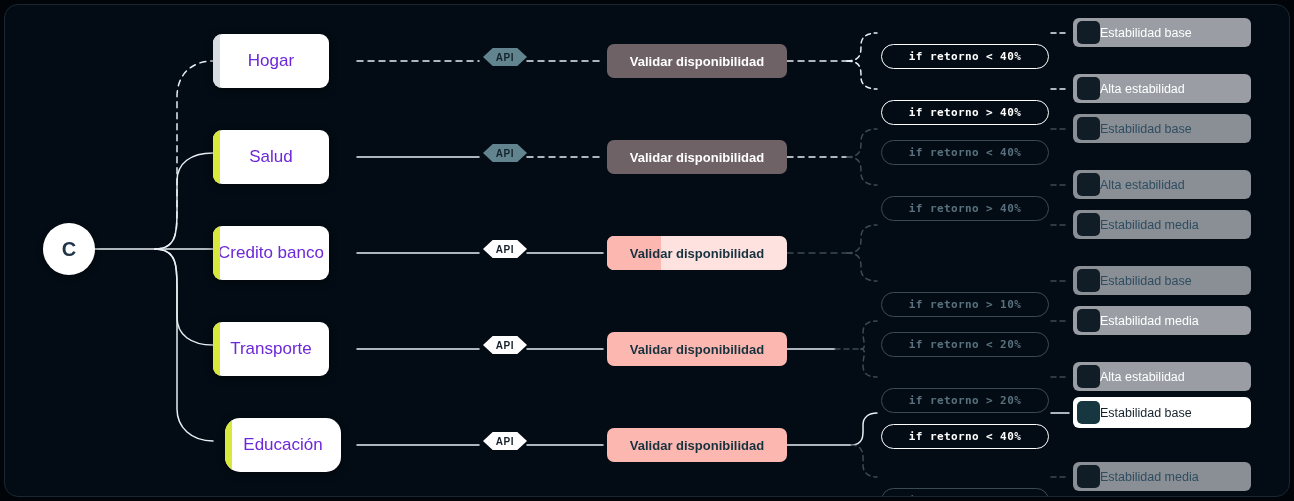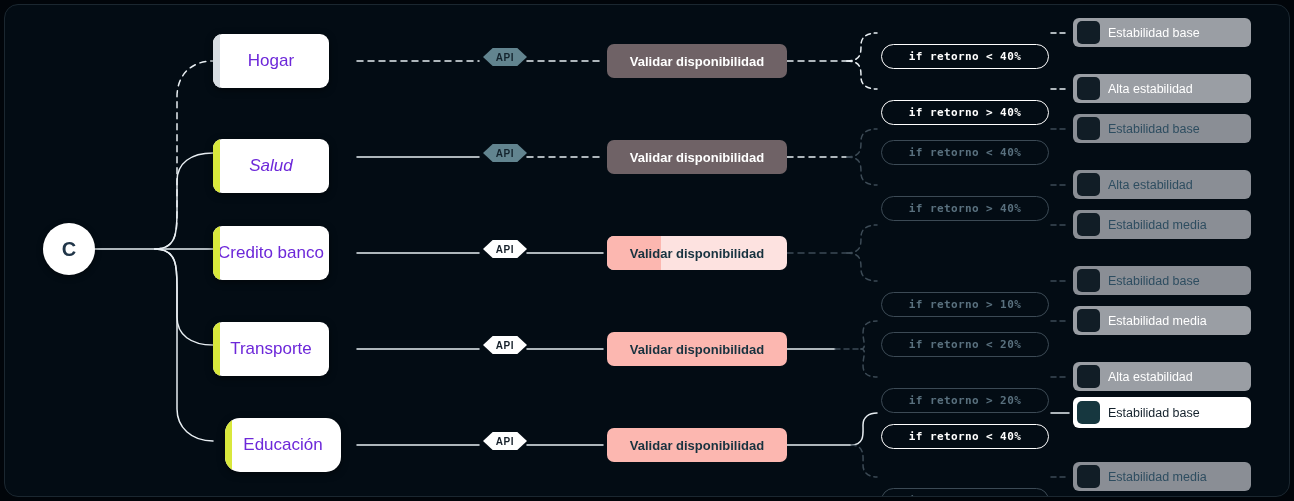--- a/index.html
+++ b/index.html
@@ -91,21 +91,20 @@
   .cond.dim { border-color: #3c4a55; color: #59707e; }
 
   
   .result {
     position: absolute;
     width: 178px; height: 29px;
     border-radius: 6px;
     background: #8a8e95;
     display: flex; align-items: center;
     padding-left: 4px;
-    gap: 8px;
   }
   .result .thumb {
     width: 23px; height: 23px; border-radius: 5px;
     background: #111d26; flex: none;
   }
   .result .rlabel { font-size: 12.5px; color: #2e4d60; }
 
   .result.bright { background: #9a9ea4; }
   .result.bright .rlabel { color: #ffffff; }
 
@@ -193,21 +192,21 @@
   </div>
   <div class="result bright" style="left:1068px; top:13px;">
     <span class="thumb"></span>
     <span class="rlabel">Estabilidad base</span>
   </div>
   <div class="result bright" style="left:1068px; top:69px;">
     <span class="thumb"></span>
     <span class="rlabel">Alta estabilidad</span>
   </div>
 
-  <div class="card" style="left:208px; top:134px;font-style:italic;">
+  <div class="card" style="left:208px; top:125px;">
     <span class="accent"></span>
     <span>Salud</span>
   </div>
   <div class="api dim" style="left:478px; top:139px;">
     <span>API</span>
   </div>
   <div class="validar dark" style="left:602px; top:135px;">
     <span class="vtext">Validar disponibilidad</span>
   </div>
   <div class="cond dim" style="left:876px; top:111px;">

